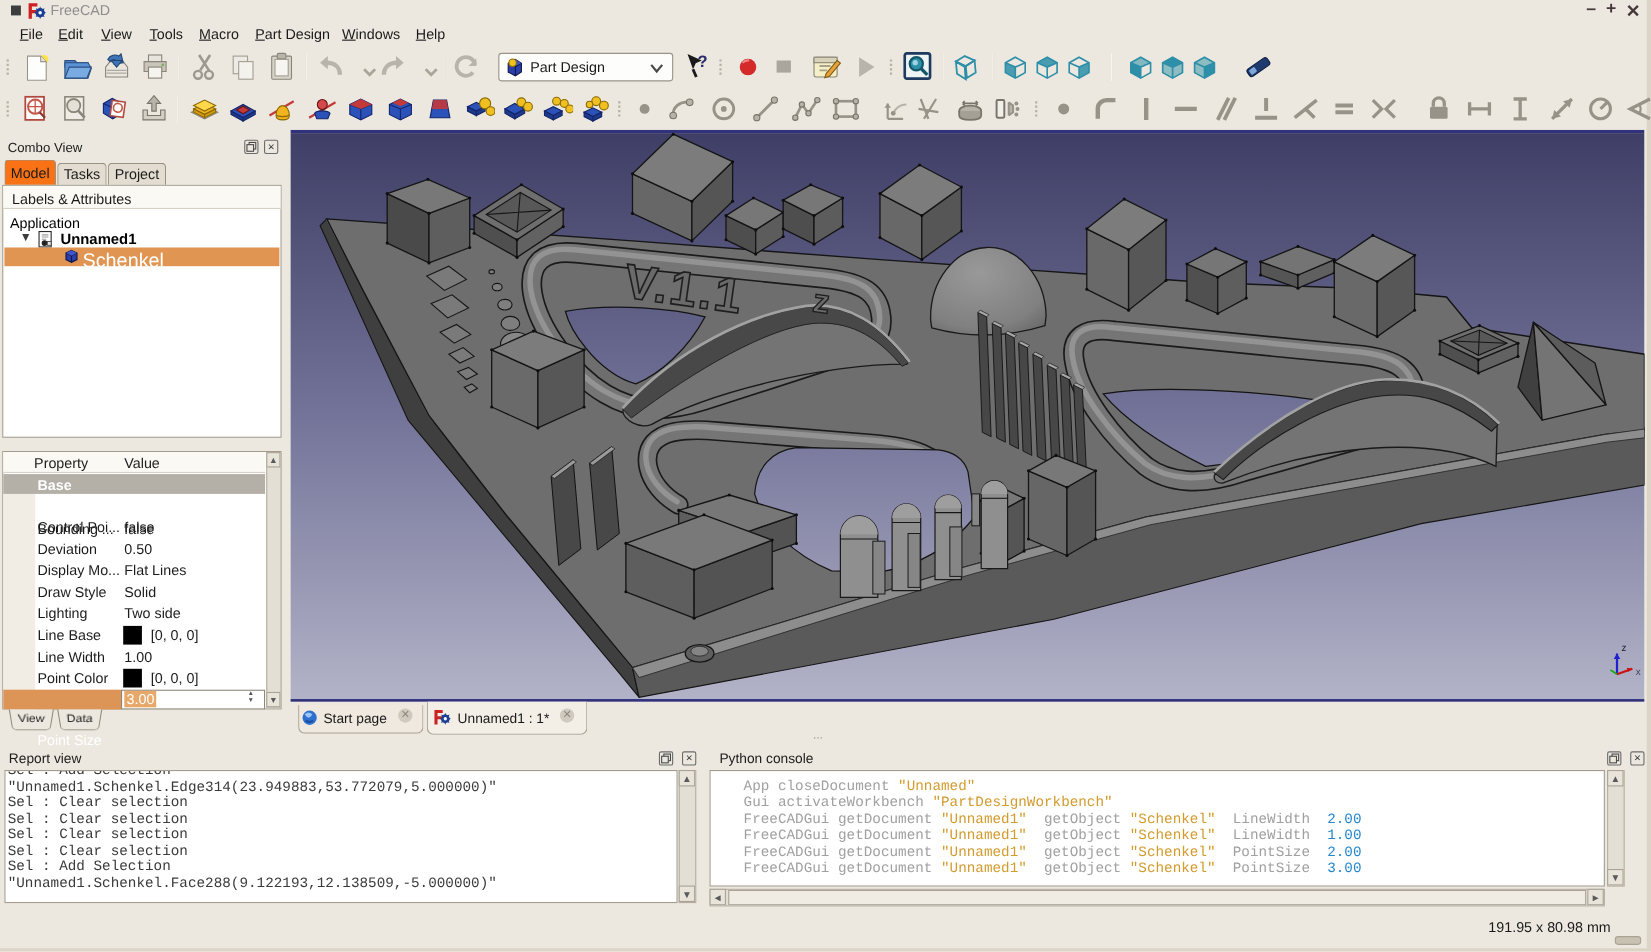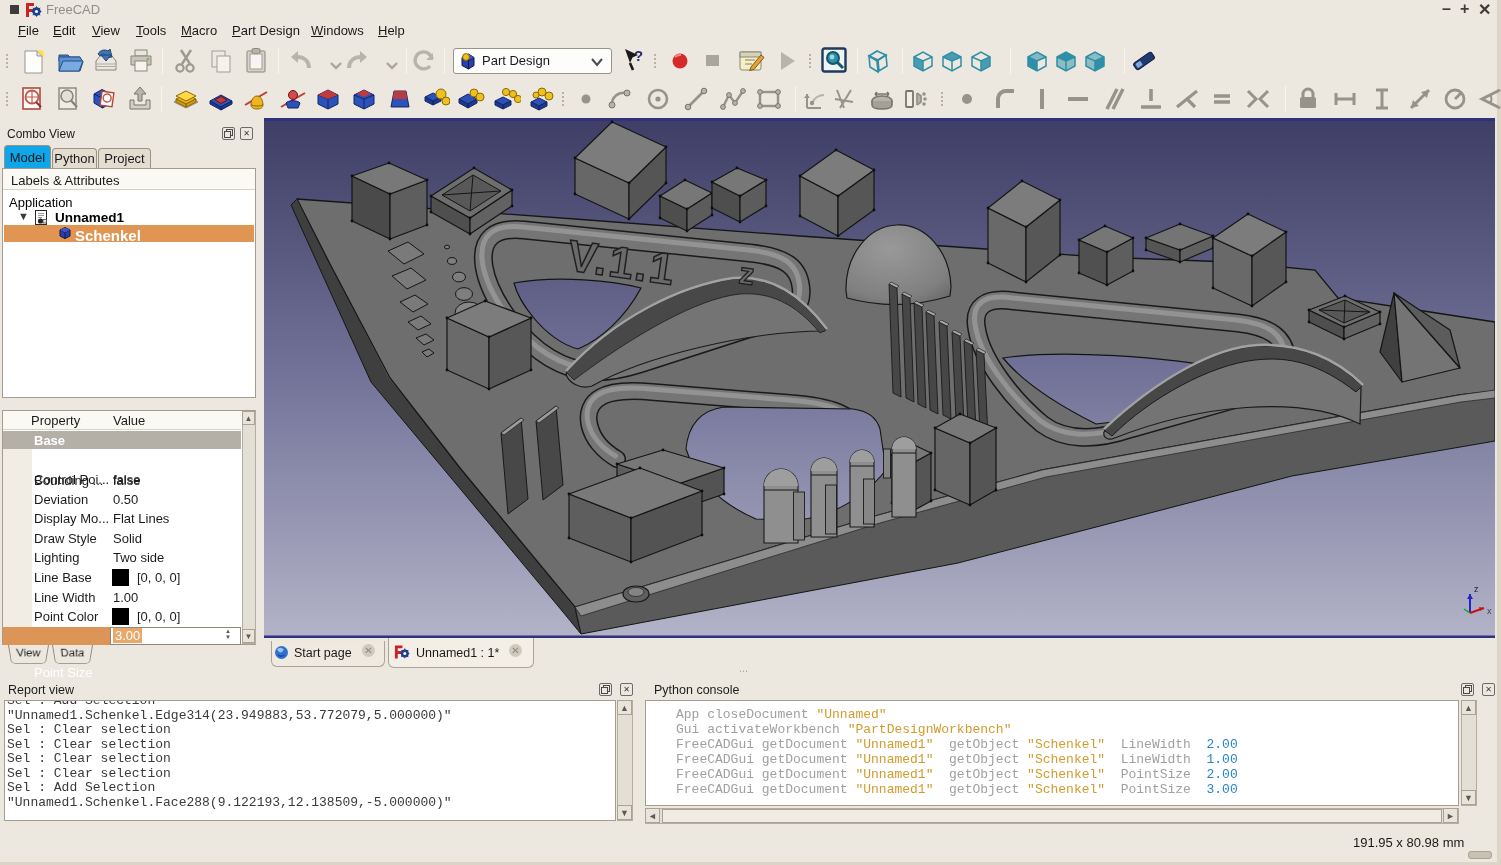--- a/index.html
+++ b/index.html
@@ -17,21 +17,21 @@
 #tb1,#tb2{height:0;}
 
 .ic{position:absolute;width:28px;height:28px;}
 .sep{position:absolute;width:1px;background:#cfc8ba;border-right:1px solid #f8f5ef;}
 .grip{position:absolute;width:3px;height:14px;border-left:2px dotted #b8b0a2;}
 
 #ldock{position:absolute;left:0;top:121px;width:258px;height:552px;}
 .dtitle{font-size:12px;color:#1c1c1c;}
 .dbtn{position:absolute;width:13px;height:13px;border:1px solid #6b6b6b;border-radius:2px;background:#ece8df;font-size:8px;line-height:11px;text-align:center;color:#3a3a3a;}
 .tab{position:absolute;border:1px solid #9a9384;border-bottom:none;border-radius:4px 4px 0 0;background:#e3ddd1;font-size:13px;color:#1a1a1a;text-align:center;}
-.tab.active{background:#0ea5e9;}
+.tab.active{background:#f97316;}
 #treepanel{position:absolute;left:2px;top:168px;width:254px;height:230px;background:#fff;border:1px solid #a49d8f;padding-left:14px;}
 #proppanel{position:absolute;left:2px;top:410px;width:254px;height:235px;background:#fff;border:1px solid #a49d8f;}
 .prow{position:absolute;left:0;width:238px;height:18px;font-size:13px;color:#1c1c1c;}
 .prow .lbl{position:absolute;left:31px;top:2px;}
 .prow .val{position:absolute;left:110px;top:2px;}
 .btab{position:absolute;top:645px;height:23px;background:#ece8df;border:1px solid #8f887a;border-top:none;font-size:12px;color:#1a1a1a;text-align:center;line-height:19px;border-radius:0 0 5px 5px;transform:perspective(30px) rotateX(-14deg);transform-origin:top;}
 
 .mono{font-family:"Liberation Mono",monospace;}
 #reportarea{position:absolute;left:4px;top:700px;width:612px;height:121px;background:#fff;border:1px solid #a49d8f;overflow:hidden;font-size:13px;color:#3a3a3a;line-height:14.5px;}
 #pyarea{position:absolute;left:645px;top:700px;width:814px;height:106px;background:#fff;border:1px solid #a49d8f;overflow:hidden;font-size:13px;line-height:14.9px;color:#a0a0a0;}
@@ -413,21 +413,21 @@
 <div id="tb2"></div>
 
 <div id="ldock">
   <span class="dtitle" style="position:absolute;left:7px;top:6px;">Combo View</span>
   <div class="dbtn" style="left:222px;top:6px;"><svg width="11" height="11" viewBox="0 0 11 11" style="margin-top:0px">
           <rect x="3.5" y="1.5" width="6" height="6" fill="none" stroke="#4a4a4a"></rect>
           <rect x="1.5" y="3.5" width="6" height="6" fill="#ece8df" stroke="#4a4a4a"></rect>
         </svg></div>
   <div class="dbtn" style="left:240px;top:6px;">✕</div>
   <div class="tab active" style="left:4px;top:24px;width:47px;height:24px;line-height:24px;">Model</div>
-  <div class="tab" style="left:52px;top:27px;width:45px;height:21px;line-height:20px;">Python</div>
+  <div class="tab" style="left:52px;top:27px;width:45px;height:21px;line-height:20px;">Tasks</div>
   <div class="tab" style="left:98px;top:27px;width:53px;height:21px;line-height:20px;">Project</div>
 </div>
 <div id="treepanel">
   <div style="position:absolute;left:0;top:0;width:252px;height:21px;background:#fbf9f4;border-bottom:1px solid #d8d2c6;font-size:13px;color:#1a1a1a;">
         <span style="position:absolute;left:8px;top:4px;">Labels &amp; Attributes</span>
       </div>
   <span style="position:absolute;left:6px;top:26px;font-size:13px;">Application</span>
   <span style="position:absolute;left:15px;top:41px;font-size:11px;color:#3c3c3c;">▼</span>
   <svg style="position:absolute;left:31px;top:40px;" width="15" height="17" viewBox="0 0 15 17">
         <rect x="1.5" y="1.5" width="11" height="14" fill="#fdfdfd" stroke="#2a2a2a"></rect>
@@ -436,21 +436,21 @@
         <rect x="9" y="10.5" width="3.5" height="3.5" fill="#e8e8e8" stroke="#444" stroke-width="0.8"></rect>
       </svg>
   <span style="position:absolute;left:52px;top:41px;font-size:13.5px;font-weight:bold;">Unnamed1</span>
   <div style="position:absolute;left:1px;top:56px;width:250px;height:17px;background:#e09552;"></div>
   <svg style="position:absolute;left:55px;top:57px;" width="14" height="14" viewBox="0 0 14 14">
         <path d="M2 4l5-2.5 5 2.5v6l-5 2.5-5-2.5z" fill="#2b3fa8" stroke="#10154a"></path>
         <path d="M2 4l5 2.5 5-2.5" fill="none" stroke="#10154a"></path>
         <path d="M7 6.5v6" stroke="#10154a"></path>
         <path d="M2 4l5-2.5 5 2.5-5 2.5z" fill="#3f56c8"></path>
       </svg>
-  <span style="position:absolute;left:72px;top:58px;font-size:15px;font-weight:bold;color:#fff;">Schenkel</span>
+  <span style="position:absolute;left:72px;top:58px;font-size:18px;font-weight:normal;color:#fff;">Schenkel</span>
 </div>
 <div id="proppanel">
       <div style="position:absolute;left:0;top:20px;width:29px;height:214px;background:#f1ede5;"></div>
   <div class="prow" style="top:0;height:19px;border-bottom:1px solid #d8d2c6;background:#fbf9f4;">
         <span style="position:absolute;left:12px;top:2px;margin-left:16px;">Property</span>
         <span style="position:absolute;left:110px;top:2px;">Value</span>
       </div>
   <div class="prow" style="top:20px;background:#b4b0a8;">
         <span style="position:absolute;left:31px;top:2px;color:#fff;font-weight:bold;">Base</span>
       </div>

